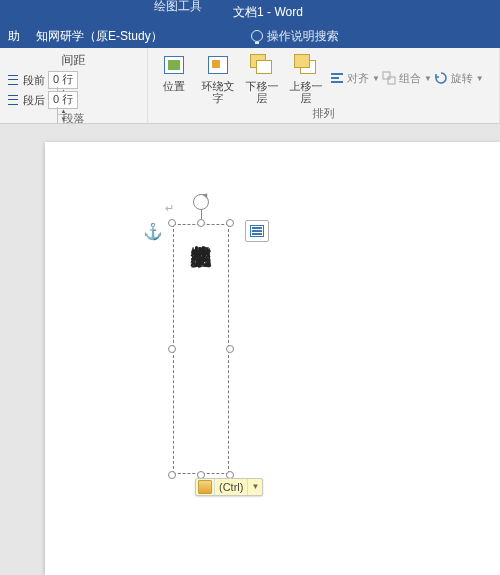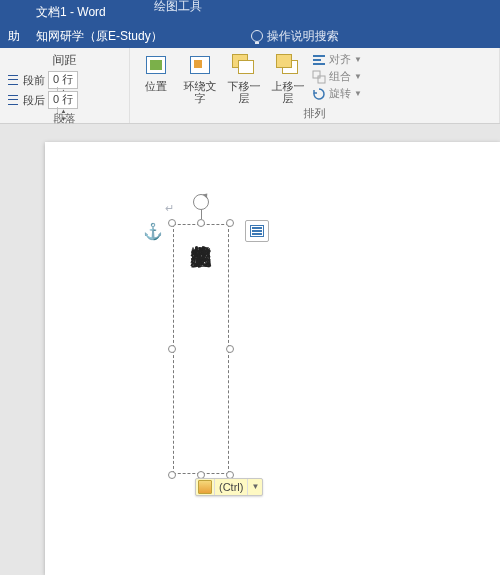--- a/index.html
+++ b/index.html
@@ -1,20 +1,20 @@
 <!DOCTYPE html>
 <html><head>
 <meta charset="utf-8">
 <style>
   * { box-sizing: border-box; margin: 0; padding: 0; font-family: "Microsoft YaHei", "SimSun", sans-serif; }
   body { width: 500px; height: 575px; background: #fff; overflow: hidden; font-size: 12px; color: #444; }
 
   
   .titlebar { position: relative; height: 24px; background: #2b579a; color: #fff; }
-  .title-center { position: absolute; left: 50%; transform: translateX(-50%); top: 0; width: 100%; text-align: left; line-height: 18px; font-size: 12px; padding-top: 3px; padding-left: 36px; }
+  .title-center { position: absolute; left: 50%; transform: translateX(-50%); top: 0; width: 100%; text-align: center; line-height: 18px; font-size: 12px; padding-top: 3px; padding-left: 36px; }
   .tool-tab-wrap { position: absolute; left: 148px; top: 0; width: 60px; text-align: center; font-size: 12px; line-height: 13px; padding-top: 0; color: #e0e8f4; }
   .tool-tab-active { position: absolute; left: 148px; top: 24px; width: 60px; height: 24px; background: #3b6aa0; color: #fff; text-align: center; line-height: 24px; font-size: 12px; }
 
   
   .tabstrip { height: 24px; background: #2b579a; color: #fff; display: flex; align-items: center; font-size: 12px; position: relative; }
   .tabstrip .tab { padding: 0 8px; line-height: 24px; }
   .tell-me { display: flex; align-items: center; gap: 4px; margin-left: 16px; color: #dfe6f2; }
   .bulb { width: 12px; height: 12px; border: 1.2px solid #dfe6f2; border-radius: 50%; position: relative; }
   .bulb::after { content: ""; position: absolute; bottom: -3px; left: 3px; width: 4px; height: 2px; background: #dfe6f2; }
 
@@ -48,21 +48,21 @@
   .ico-stack { position: relative; width: 24px; height: 22px; }
   .ico-stack .a { position: absolute; width: 16px; height: 14px; border: 1px solid #bfa23a; background: #f5d77a; }
   .ico-stack .b { position: absolute; width: 16px; height: 14px; border: 1px solid #bfa23a; background: #fff; }
   .ico-bf .a { top: 0; left: 0; z-index: 2; } .ico-bf .b { top: 6px; left: 6px; z-index: 1; }
   .ico-sb .a { top: 6px; left: 6px; z-index: 2; } .ico-sb .b { top: 0; left: 0; z-index: 1; background: #f5d77a; }
   .ico-sb .a { background: #fff; }
   .ico-sel { width: 22px; height: 20px; border: 1.5px dashed #3c78b4; position: relative; }
   .ico-sel::after { content: ""; position: absolute; right: -4px; bottom: -4px; width: 10px; height: 10px; background: #fff; border: 1px solid #888; transform: rotate(-20deg); clip-path: polygon(0 0, 100% 40%, 50% 55%, 70% 100%, 55% 100%, 38% 60%, 0 70%); }
 
   
-  .right-col { display: flex; flex-direction: column; gap: 2px; margin-left: 4px; text-align: right; }
+  .right-col { display: flex; flex-direction: row; gap: 2px; margin-left: 4px; text-align: right; }
   .mini { display: flex; align-items: center; gap: 3px; font-size: 11px; color: #888; }
   .mini svg { width: 14px; height: 14px; }
   .drop { font-size: 8px; color: #888; }
 
   
   .docwrap { position: absolute; top: 124px; left: 0; right: 0; bottom: 0; background: #e6e6e6; }
   .ruler-gap { height: 18px; background: #e6e6e6; }
   .page { position: absolute; top: 18px; left: 45px; width: 455px; height: 433px; background: #fff; box-shadow: 0 1px 4px rgba(0,0,0,0.25); }
 
   
@@ -106,21 +106,21 @@
   <div class="tab">知网研学（原E-Study）</div>
   <div class="tool-tab-active">形状格式</div>
   <div class="tell-me" style="margin-left:80px">
     <span class="bulb"></span>
     <span>操作说明搜索</span>
   </div>
 </div>
 
 <div class="ribbon">
 
-  <div class="group" style="width:130px">
+  <div class="group" style="width:148px">
     <div>
       <div class="spacing-top">间距</div>
       <div class="sp-row">
         <span class="sp-icon">
             <span class="sp-mid"></span>
           </span>
         <span class="sp-label">段前</span>
         <div class="sp-input">
           <span>0 行</span>
           <div class="spin">

